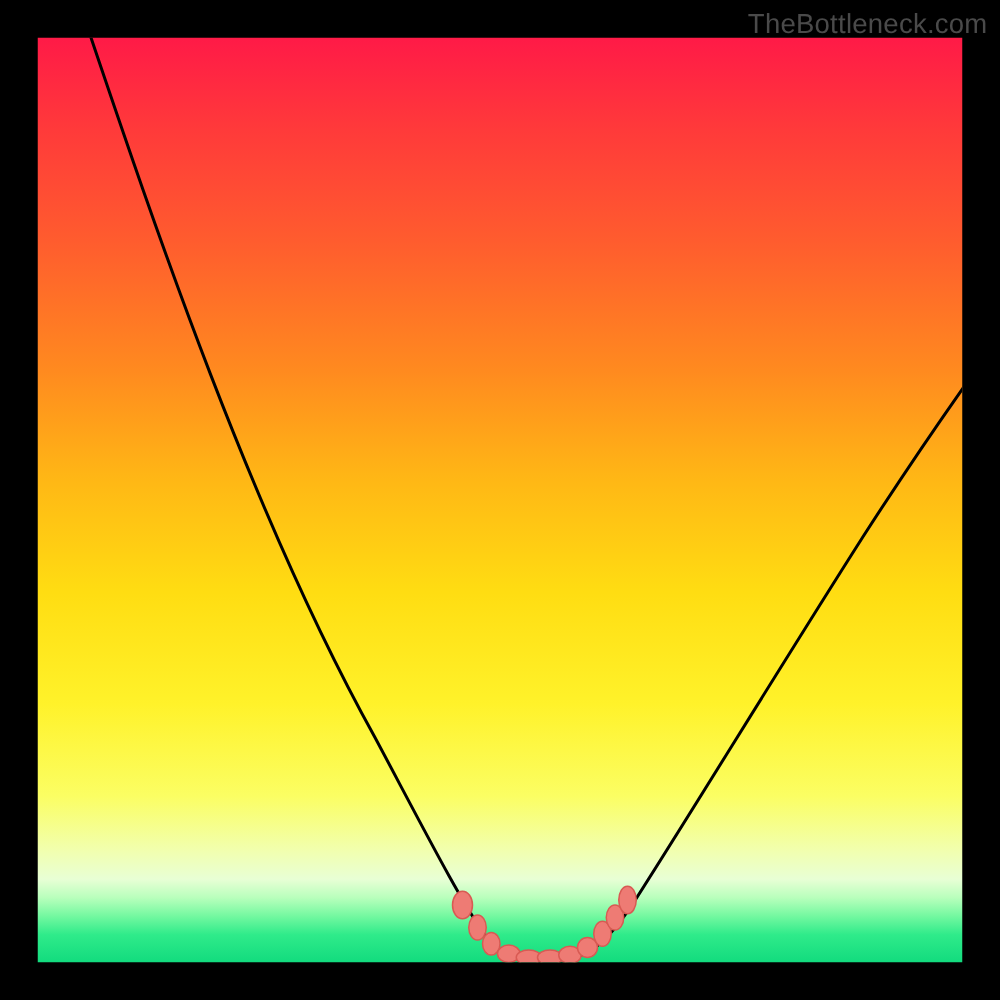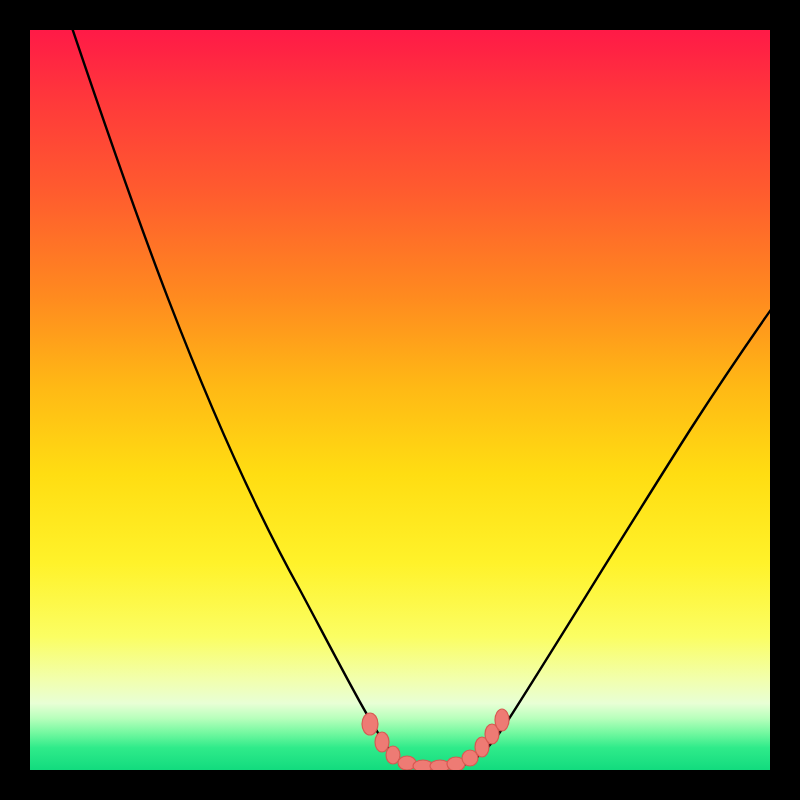--- a/index.html
+++ b/index.html
@@ -102,13 +102,14 @@
         <ellipse class="marker" cx="410" cy="736" rx="10" ry="6"></ellipse>
         <ellipse class="marker" cx="426" cy="734" rx="9" ry="7"></ellipse>
         <ellipse class="marker" cx="440" cy="728" rx="8" ry="8"></ellipse>
         <ellipse class="marker" cx="452" cy="717" rx="7" ry="10"></ellipse>
         <ellipse class="marker" cx="462" cy="704" rx="7" ry="10"></ellipse>
         <ellipse class="marker" cx="472" cy="690" rx="7" ry="11"></ellipse>
       </g>
     </svg>
   </div>
 
+  <div class="watermark">TheBottleneck.com</div>
 </div>
 
 </body></html>

